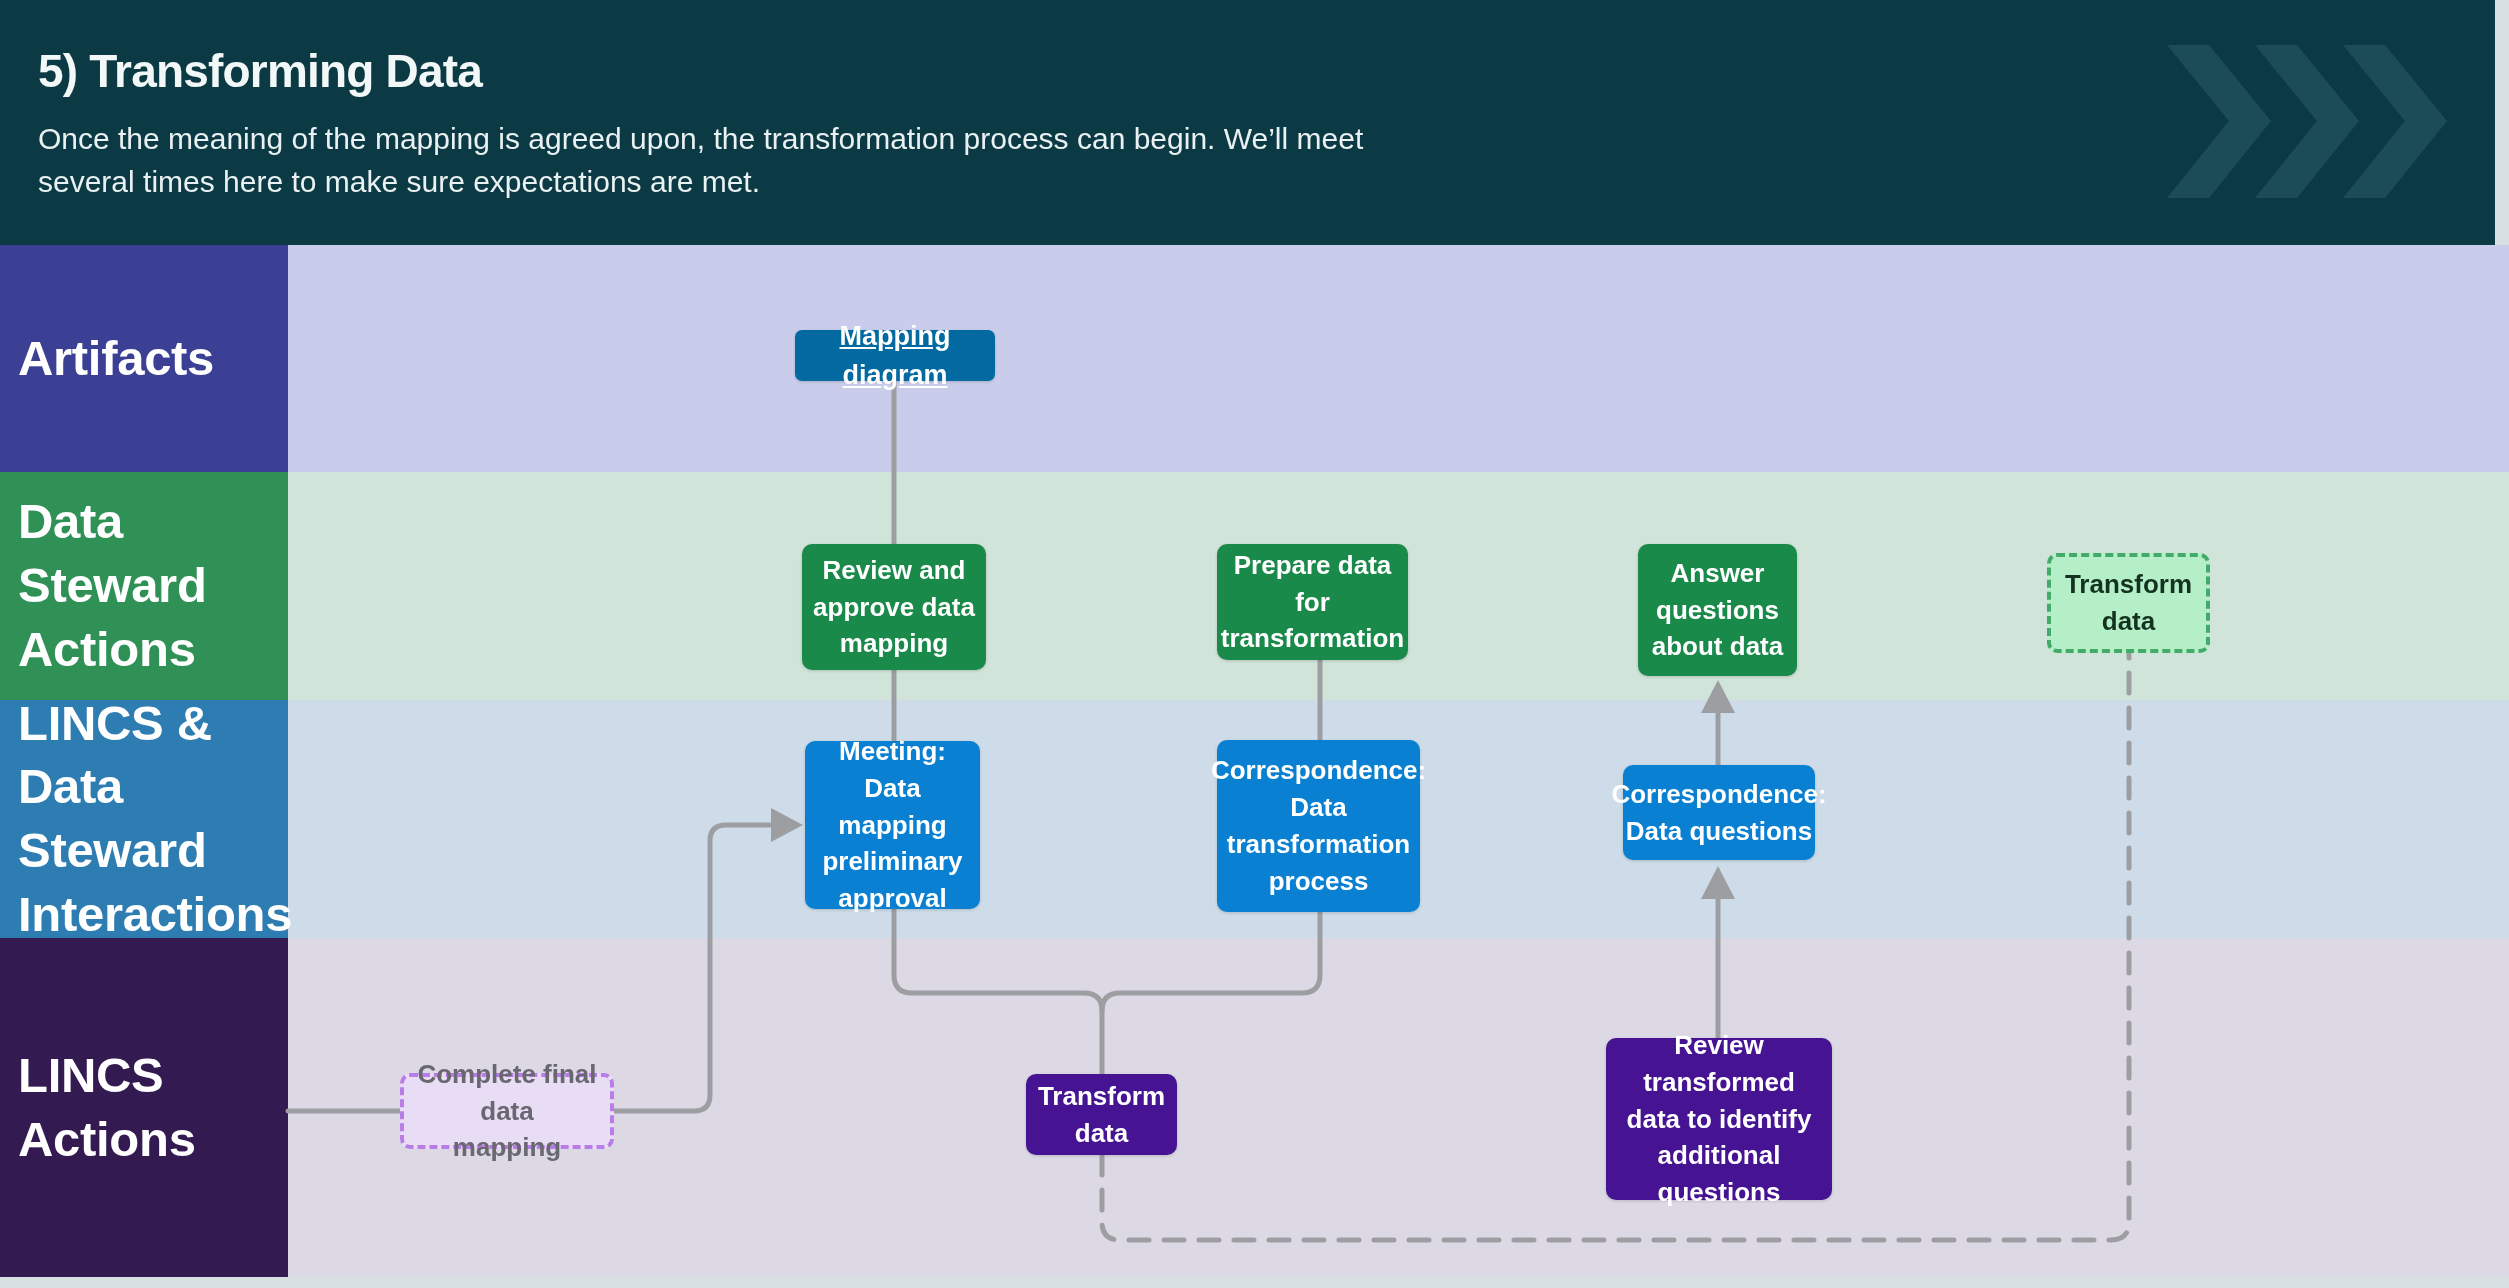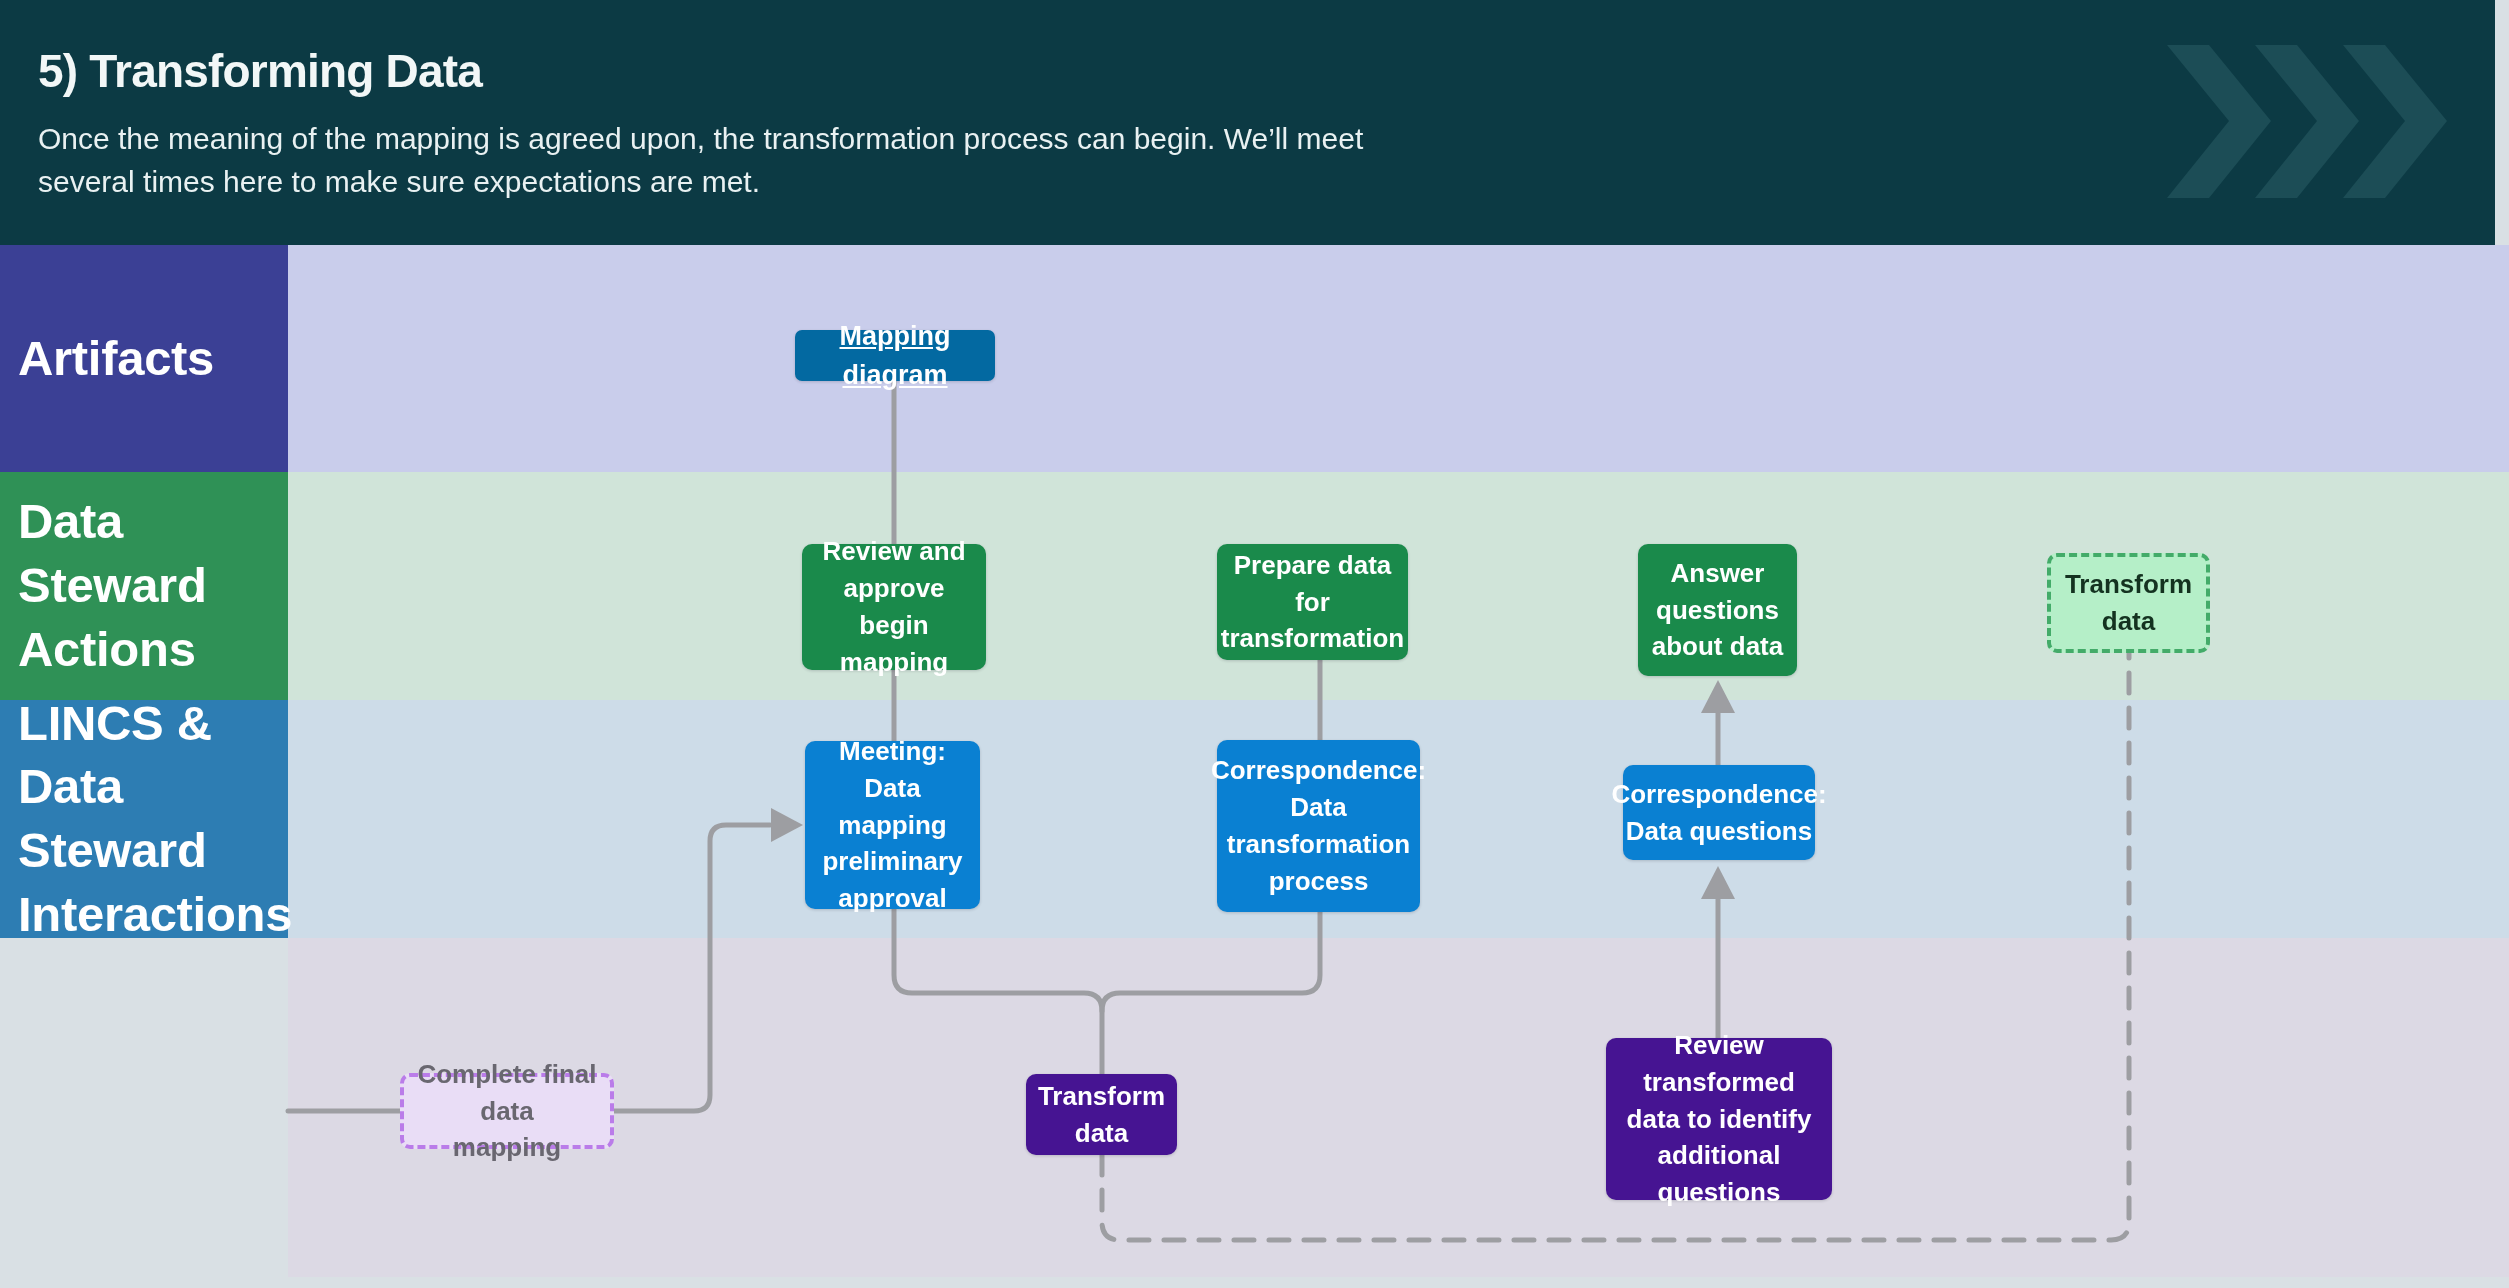--- a/index.html
+++ b/index.html
@@ -88,20 +88,23 @@
   <div class="lane lane3">
     <div class="body"></div>
     <div class="side">
         <span>LINCS &amp;
 Data Steward
 Interactions</span>
       </div>
   </div>
   <div class="lane lane4">
     <div class="body"></div>
+    <div class="side">
+        <span>LINCS Actions</span>
+      </div>
   </div>
 
   <svg class="wires" viewBox="0 0 2509 1288">
     <path class="wire" d="M894 381 V544"></path>
     <path class="wire" d="M894 670 V741"></path>
     <path class="wire" d="M1320 660 V740"></path>
 
     <path class="wire" d="M894 909 V975 Q894 993 912 993 H1084 Q1102 993 1102 1011 V1074"></path>
     <path class="wire" d="M1320 912 V975 Q1320 993 1302 993 H1120 Q1102 993 1102 1011"></path>
 
@@ -113,21 +116,21 @@
 
     <path class="wire" d="M288 1111 H400"></path>
     <path class="wire" d="M614 1111 H694 Q710 1111 710 1095 V841 Q710 825 726 825 H770"></path>
     <polygon class="ah" points="771,808 771,842 803,825"></polygon>
 
     <path class="wire dash" d="M1102 1155 V1222 Q1102 1240 1120 1240 H2111 Q2129 1240 2129 1222 V653"></path>
   </svg>
 
   <div class="node indigo" id="n-mapping">Mapping diagram</div>
   <div class="node green" id="n-review">Review and
-approve begin
+approve data
 mapping</div>
   <div class="node green" id="n-prepare">Prepare data for
 transformation</div>
   <div class="node green" id="n-answer">Answer
 questions
 about data</div>
   <div class="node dashed-green" id="n-tdashed">Transform
 data</div>
   <div class="node blue" id="n-meeting">Meeting:
 Data mapping

